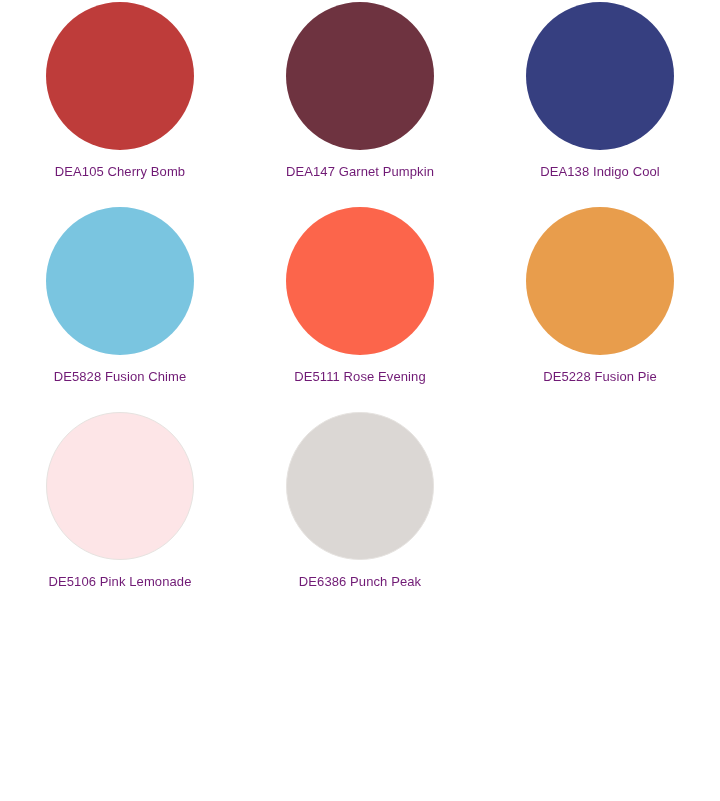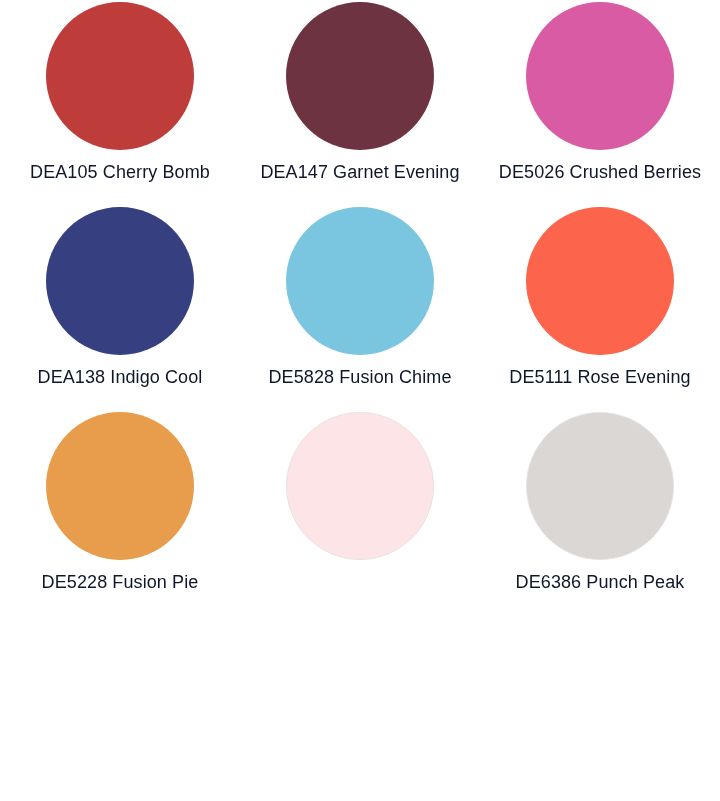--- a/index.html
+++ b/index.html
@@ -36,60 +36,57 @@
     border-radius: 50%;
     margin-top: 0px;
     box-sizing: border-box;
     flex: 0 0 auto;
   }
   .swatch-circle.bordered {
     border: 1px solid #e6e3e0;
   }
   .swatch-label {
     margin-top: 14px;
-    font-size: 18px;
+    font-size: 13px;
     line-height: 16px;
-    color: #0f172a;
+    color: #701a75;
     text-align: center;
     white-space: nowrap;
     letter-spacing: 0.1px;
   }
 </style>
 </head>
 <body style="background-color: rgb(255, 255, 255);">
 
 <div class="palette-grid" id="grid">
     <div class="swatch-cell">
       <div class="swatch-circle" style="background-color: rgb(190, 60, 58);"></div>
       <div class="swatch-label">DEA105 Cherry Bomb</div>
     </div>
     <div class="swatch-cell">
       <div class="swatch-circle" style="background-color: rgb(110, 51, 64);"></div>
-      <div class="swatch-label">DEA147 Garnet Evening</div>
-    </div>
-    <div class="swatch-cell">
-      <div class="swatch-circle" style="background-color: rgb(217, 91, 164);"></div>
-      <div class="swatch-label">DE5026 Crushed Berries</div>
+      <div class="swatch-label">DEA147 Garnet Pumpkin</div>
     </div>
     <div class="swatch-cell">
       <div class="swatch-circle" style="background-color: rgb(54, 63, 128);"></div>
       <div class="swatch-label">DEA138 Indigo Cool</div>
     </div>
     <div class="swatch-cell">
       <div class="swatch-circle" style="background-color: rgb(122, 197, 224);"></div>
       <div class="swatch-label">DE5828 Fusion Chime</div>
     </div>
     <div class="swatch-cell">
       <div class="swatch-circle" style="background-color: rgb(252, 101, 75);"></div>
       <div class="swatch-label">DE5111 Rose Evening</div>
     </div>
     <div class="swatch-cell">
       <div class="swatch-circle" style="background-color: rgb(232, 157, 76);"></div>
       <div class="swatch-label">DE5228 Fusion Pie</div>
     </div>
     <div class="swatch-cell">
       <div class="swatch-circle bordered" style="background-color: rgb(253, 229, 231);"></div>
+      <div class="swatch-label">DE5106 Pink Lemonade</div>
     </div>
     <div class="swatch-cell">
       <div class="swatch-circle bordered" style="background-color: rgb(219, 215, 212);"></div>
       <div class="swatch-label">DE6386 Punch Peak</div>
     </div>
   </div>
 
 </body></html>

